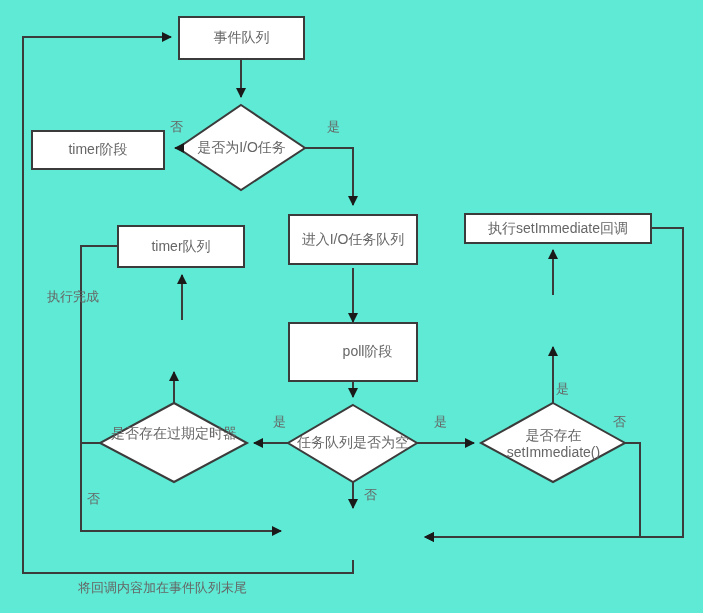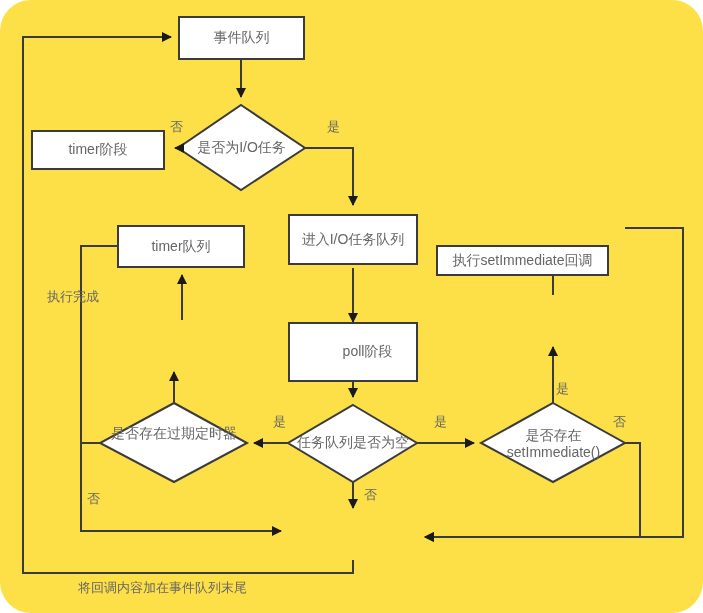--- a/index.html
+++ b/index.html
@@ -4,24 +4,23 @@
 <style>
   html, body {
     margin: 0;
     padding: 0;
     background: #ffffff;
   }
   #canvas {
     position: relative;
     width: 703px;
     height: 613px;
-    background: #fde047;
+    background: #5eead4;
     font-family: "Liberation Sans", "DejaVu Sans", sans-serif;
     overflow: hidden;
-    border-radius: 31px;
   }
   #canvas svg {
     position: absolute;
     left: 0;
     top: 0;
     width: 703px;
     height: 613px;
   }
   .node {
     position: absolute;
@@ -156,21 +155,21 @@
 
   <div class="node" style="left:288px; top:322px; width:130px; height:60px;padding-left:29px;">
     <span>poll阶段</span>
   </div>
 
   <div class="node" style="left:117px; top:225px; width:128px; height:43px;">
     <span>timer队列</span>
   </div>
 
 
-  <div class="node" style="left:436px; top:213px; width:173px; height:31px;margin-top:32px;">
+  <div class="node" style="left:464px; top:213px; width:188px; height:31px;">
     <span>执行setImmediate回调</span>
   </div>
 
 
 
   <div class="dlabel" style="left:178px; top:136px; width:127px; height:24px;">
     <span>是否为I/O任务</span>
   </div>
 
   <div class="dlabel" style="left:100px; top:422px; width:148px; height:24px;">

